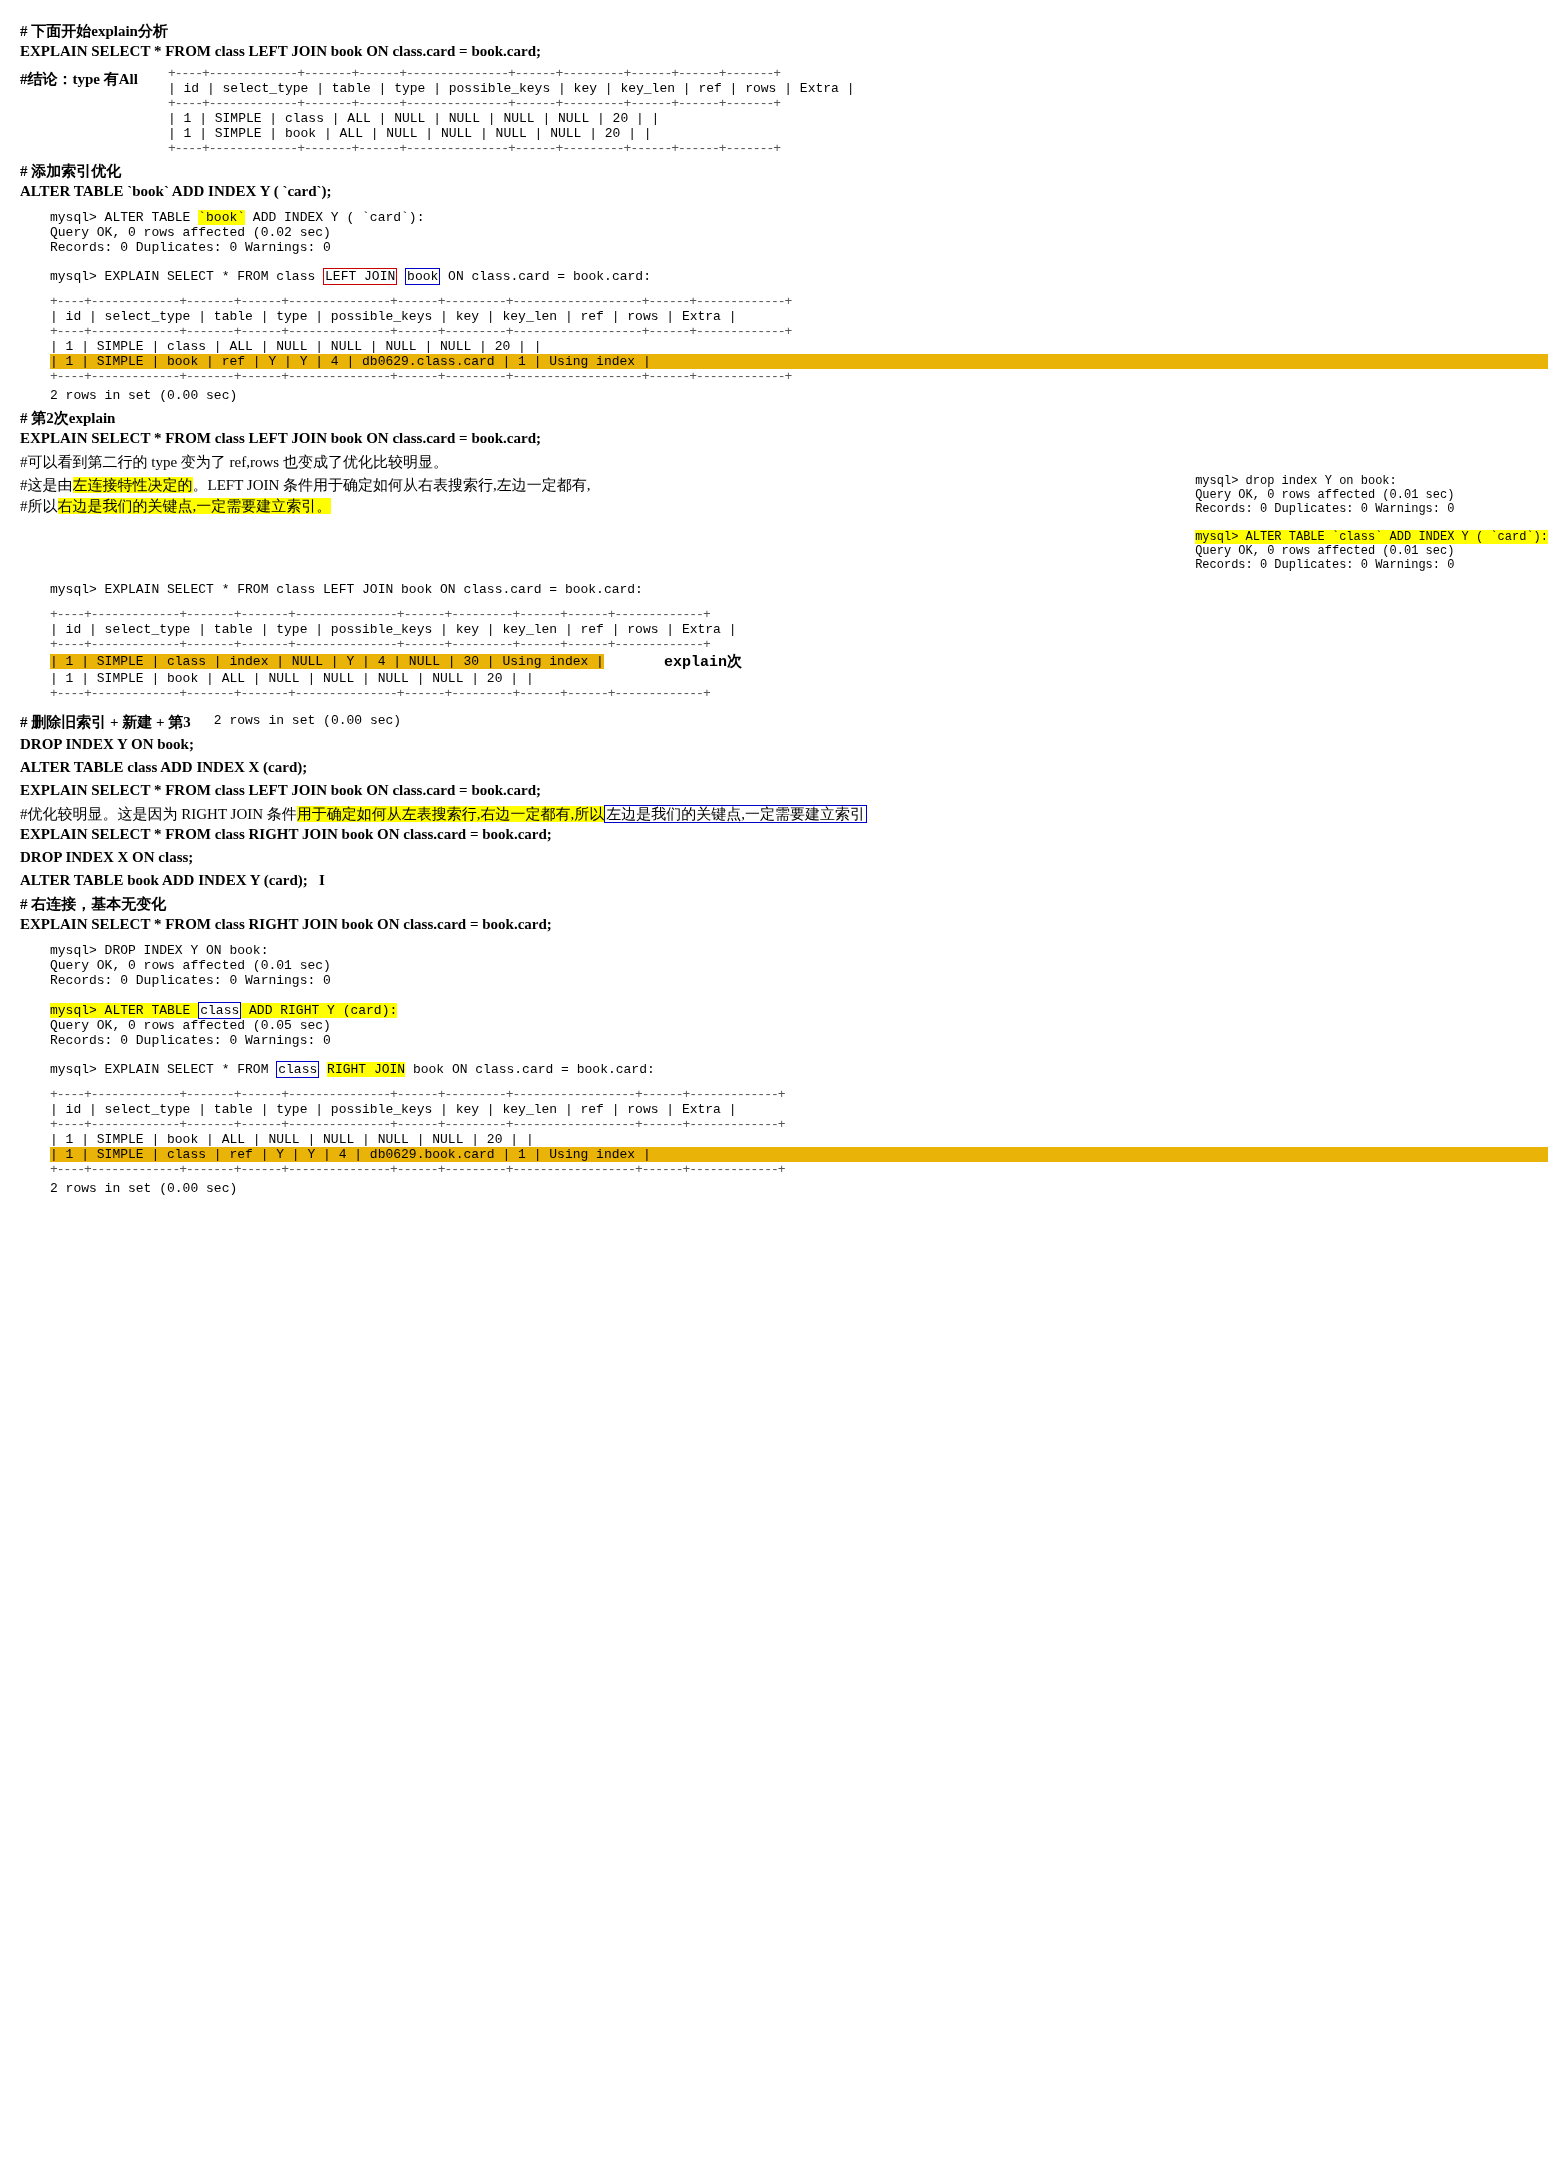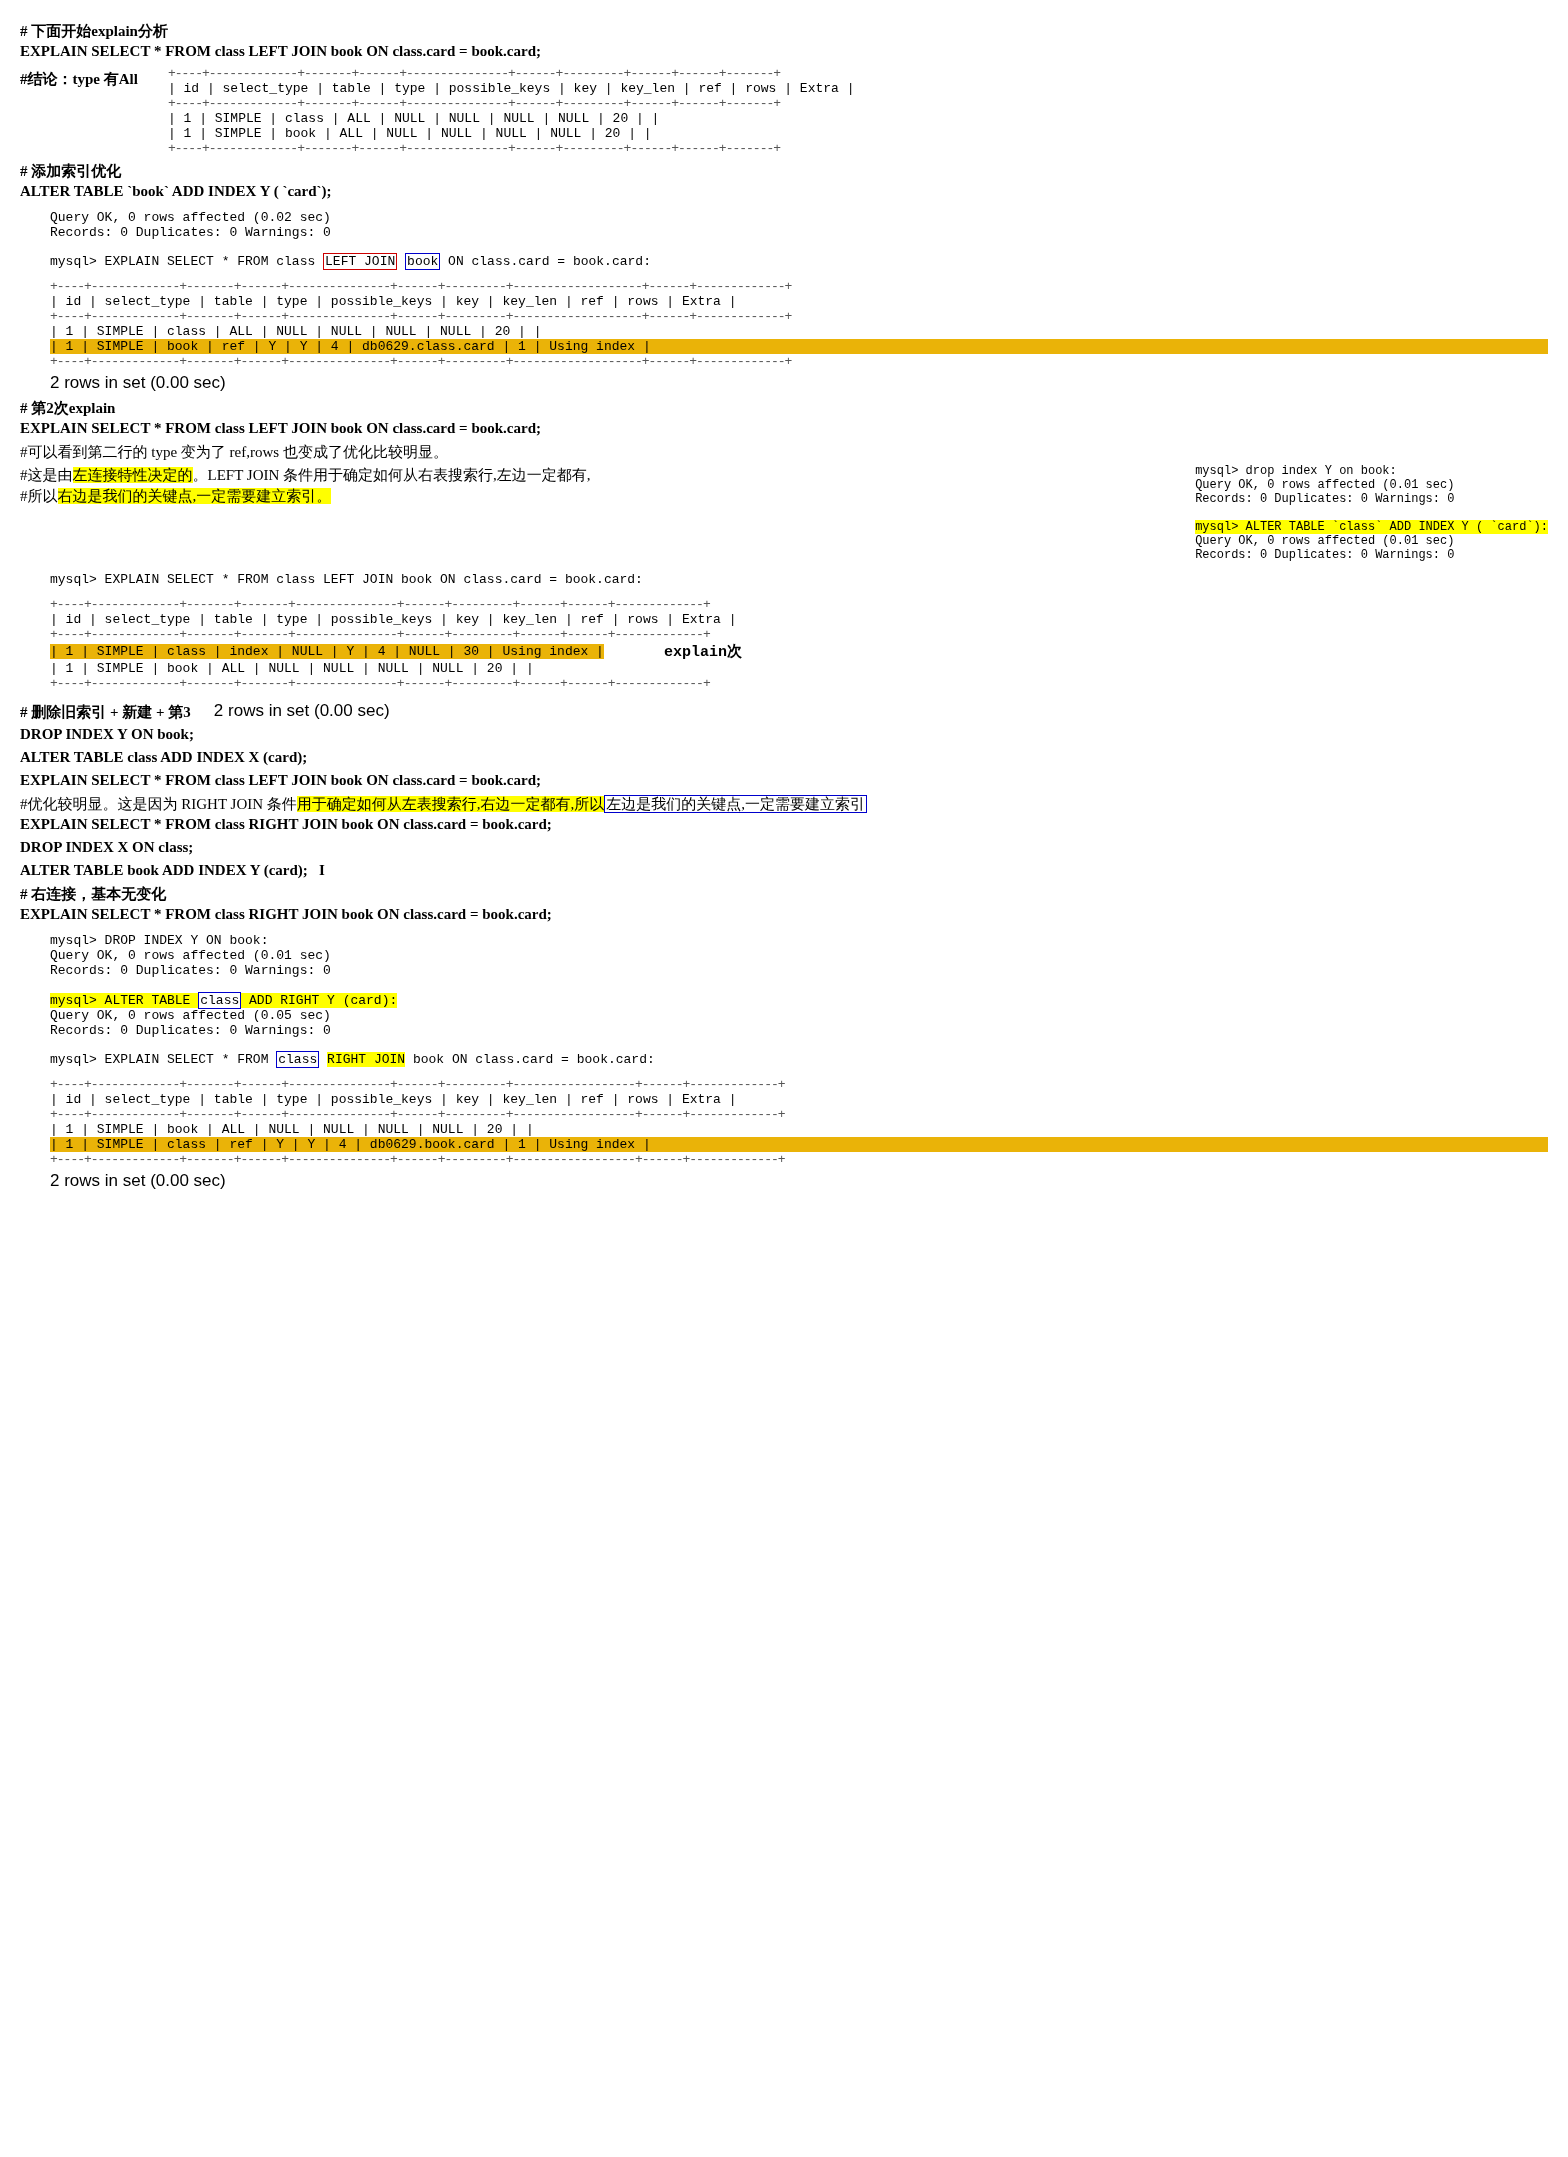--- a/index.html
+++ b/index.html
@@ -60,22 +60,22 @@
       color: #000;
     }
     .table-row-hl {
       background: #eab308;
     }
     .divider-line {
       color: #555;
       letter-spacing: -1px;
     }
     .rows-info {
-      font-family: Liberation Sans, sans-serif;
-      font-size: 17px;
+      font-family: Liberation Mono, monospace;
+      font-size: 13px;
       margin: 2px 0 2px 30px;
       color: #000;
     }
     .text-line {
       font-family: 'SimSun', 'STSong', serif;
       font-size: 15px;
       color: #000;
       margin: 2px 0;
     }
     .bold-text {
@@ -121,20 +121,23 @@
       <div>| 1  | SIMPLE      | book  | ALL  | NULL          | NULL | NULL    | NULL | 20   |       |</div>
       <div class="divider-line">+----+-------------+-------+------+---------------+------+---------+------+------+-------+</div>
     </div>
   </div>
 
   <div class="comment-line bold-text"># 添加索引优化</div>
 
   <div class="sql-heading bold-text">ALTER TABLE `book` ADD INDEX Y ( `card`);</div>
 
   <div class="mysql-block">
+    <div>
+      <span>mysql&gt; ALTER TABLE </span><span class="hl-yellow">`book`</span><span> ADD INDEX Y ( `card`):</span>
+    </div>
     <div>Query OK, 0 rows affected (0.02 sec)</div>
     <div>Records: 0  Duplicates: 0  Warnings: 0</div>
   </div>
 
   <div class="mysql-block">
     <div>
       <span>mysql&gt; EXPLAIN SELECT * FROM class </span><span class="hl-box-red">LEFT JOIN</span><span> </span><span class="hl-box-blue">book</span><span> ON class.card = book.card:</span>
     </div>
   </div>
 

